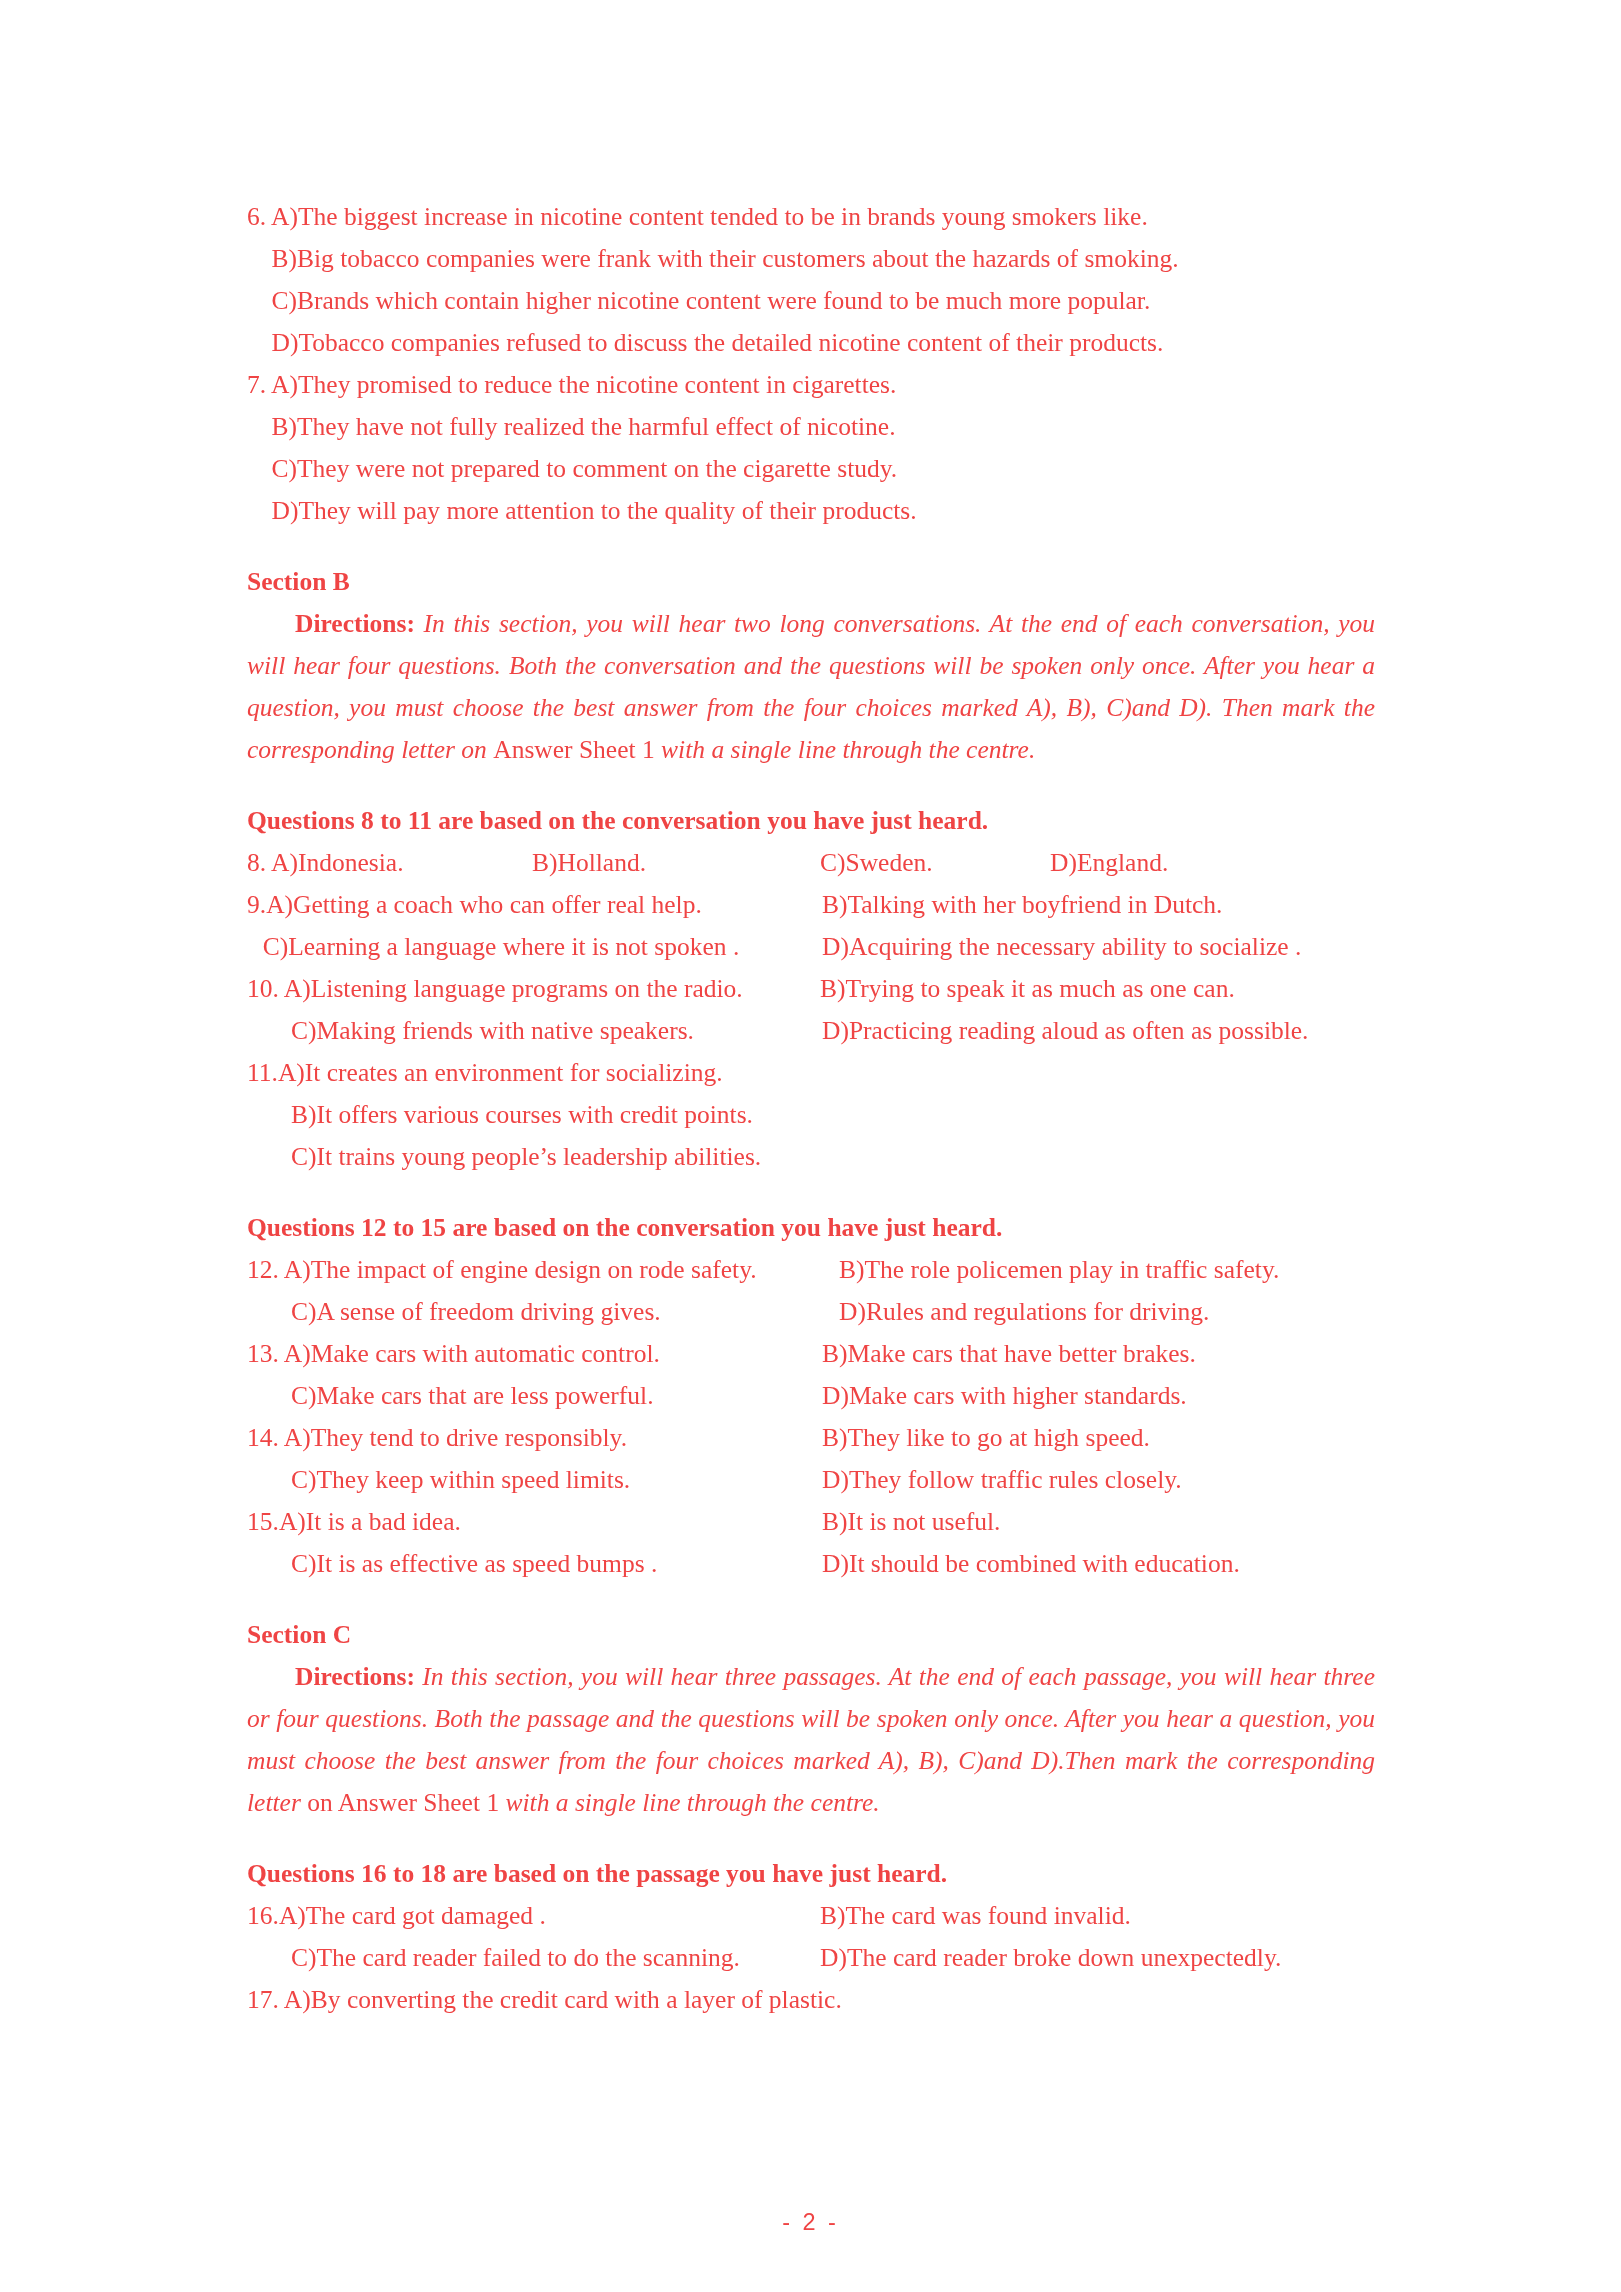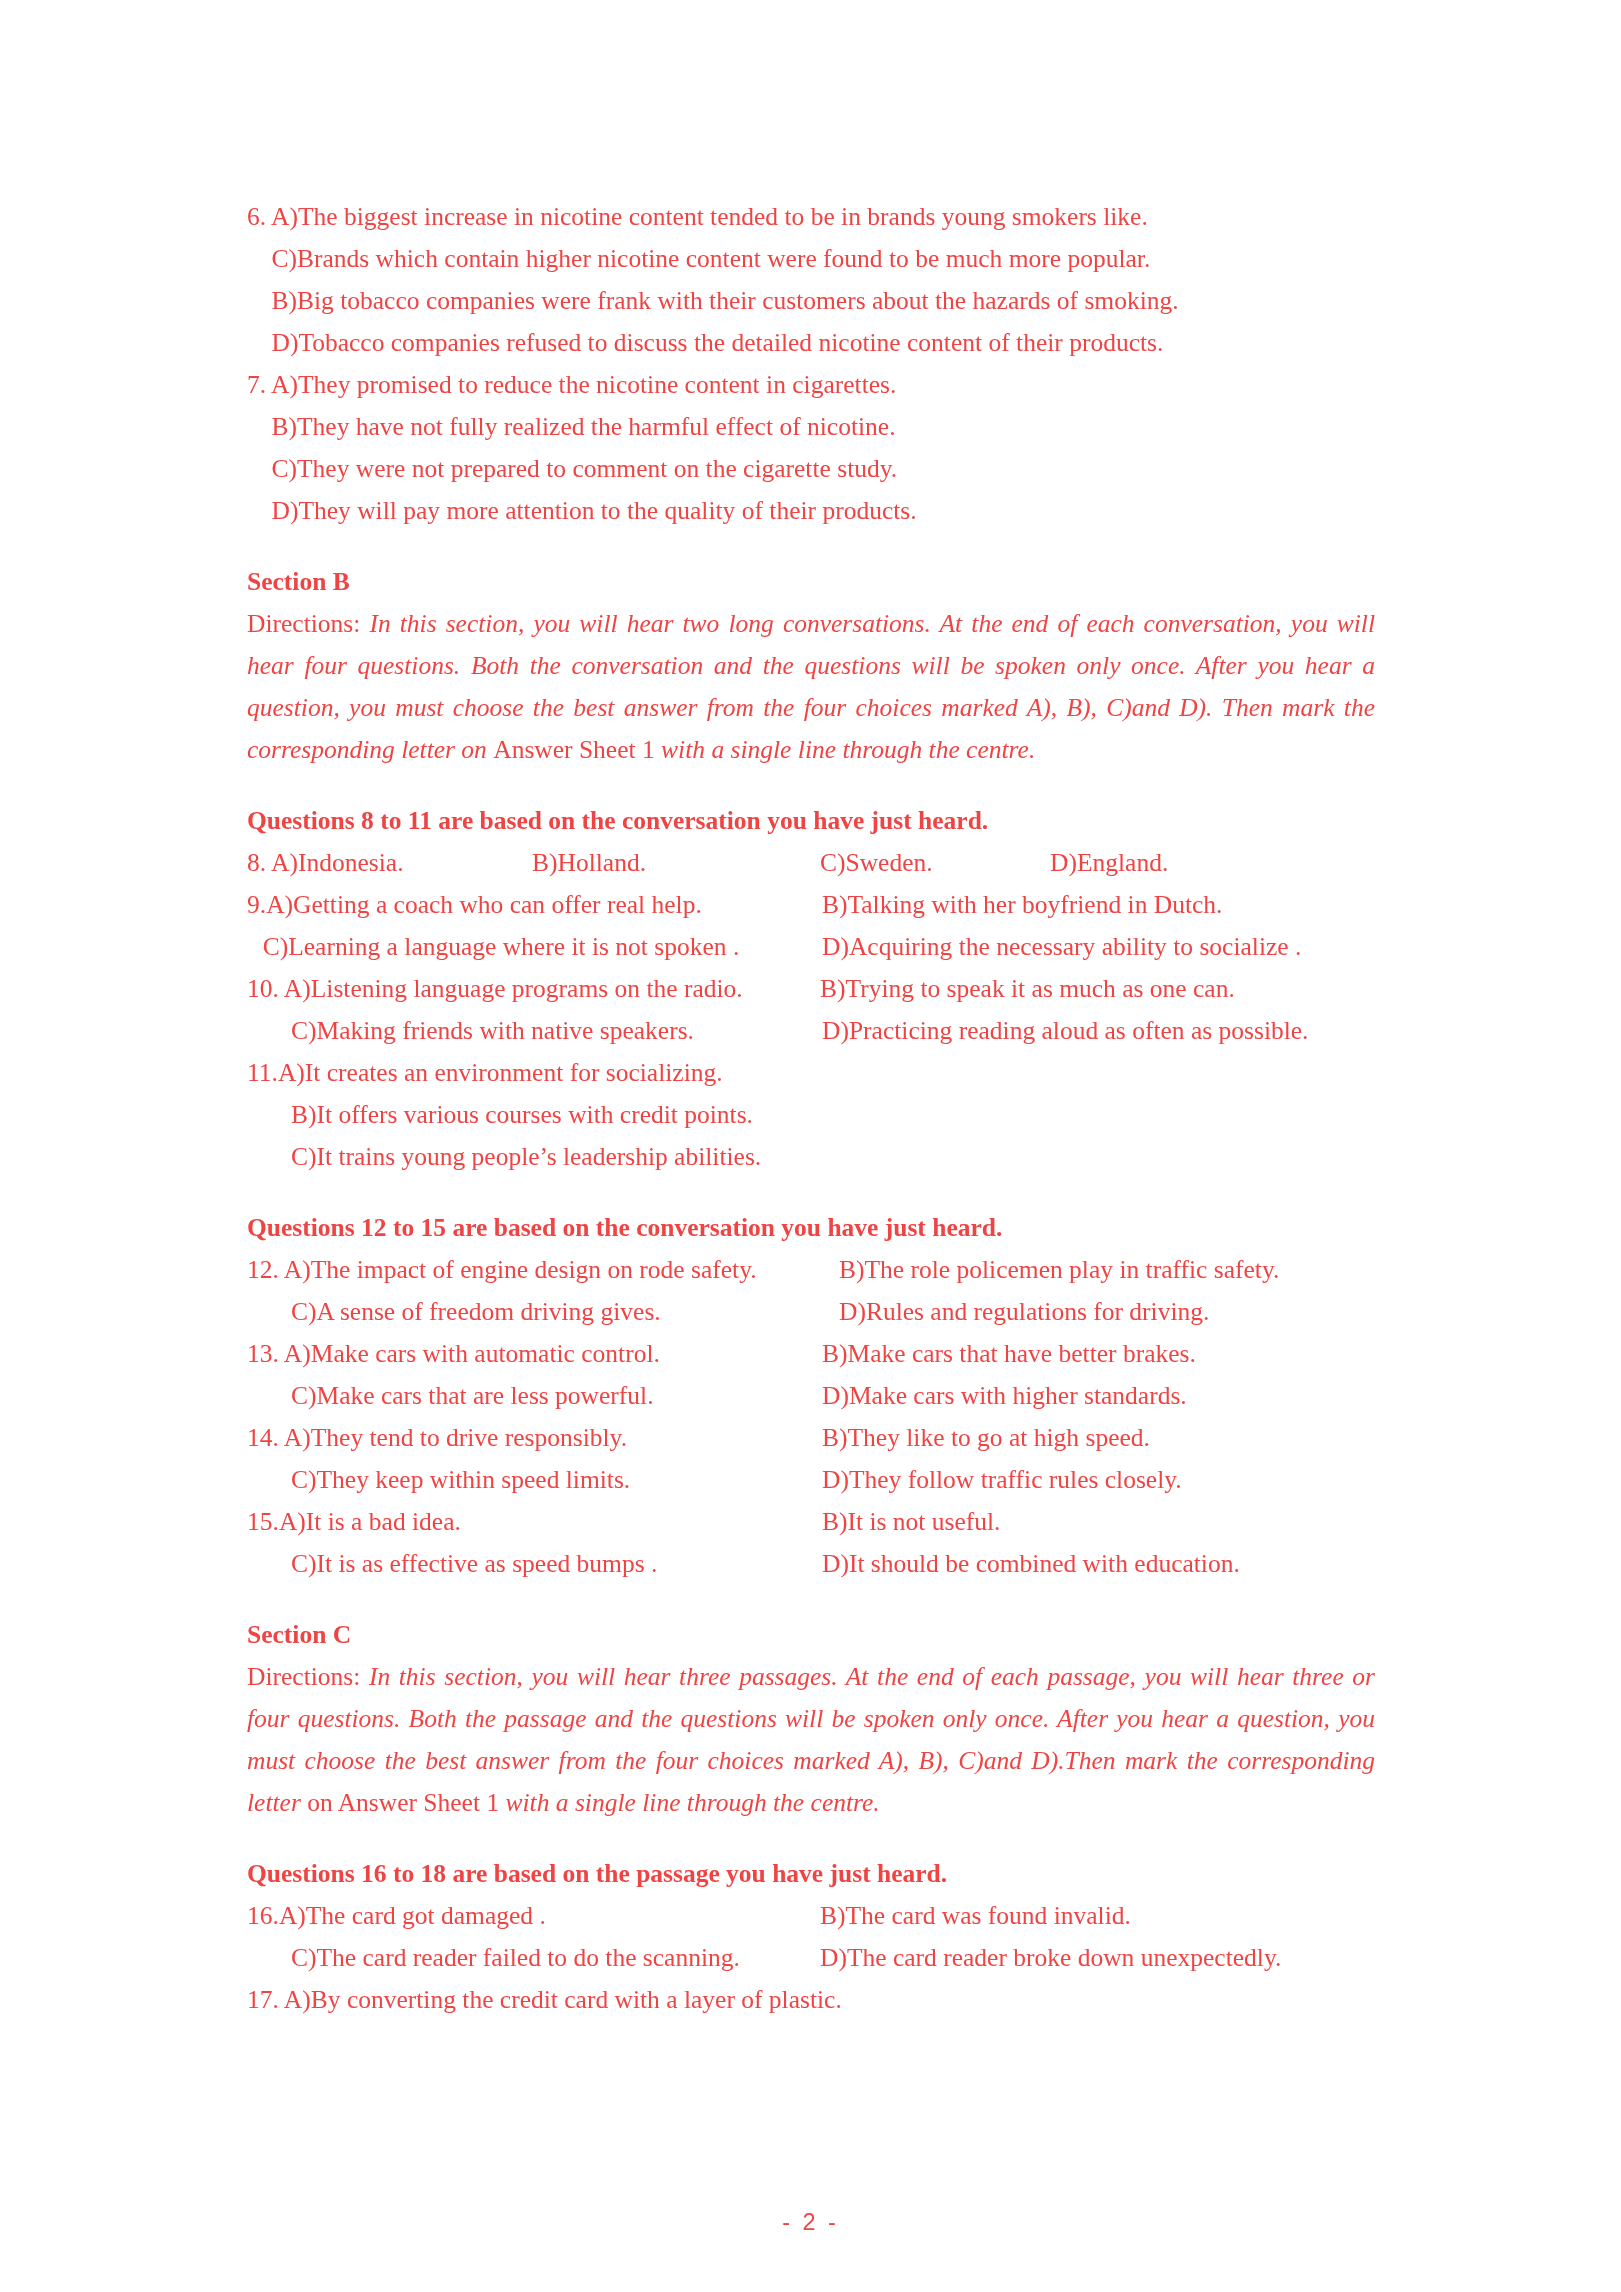--- a/index.html
+++ b/index.html
@@ -35,21 +35,21 @@
   .x291 { left: 285px; }
   .x585 { left: 573px; }
   .x587 { left: 575px; }
   .x604 { left: 592px; }
   .x819 { left: 803px; }
   .directions {
     margin: 0;
     text-align: justify;
     white-space: normal;
   }
-  .directions .lbl { font-weight: normal; font-style: normal; }
+  .directions .lbl { font-weight: bold; font-style: normal; margin-left: 48px; }
   .directions .ital { font-style: italic; }
   .directions .reg { font-style: normal; }
   .directions .as { font-weight: normal; font-style: normal; }
   .spacer { height: 29px; }
   .pagenum {
     position: absolute;
     top: 2208px;
     left: 0;
     width: 100%;
     text-align: center;
@@ -59,22 +59,22 @@
     letter-spacing: 2.9px;
   }
 </style>
 </head>
 <body>
 
 <div class="page">
   <div class="content">
 
     <div class="line">6. A)The biggest increase in nicotine content tended to be in brands young smokers like.</div>
+    <div class="line ind25">B)Big tobacco companies were frank with their customers about the hazards of smoking.</div>
     <div class="line ind25">C)Brands which contain higher nicotine content were found to be much more popular.</div>
-    <div class="line ind25">B)Big tobacco companies were frank with their customers about the hazards of smoking.</div>
     <div class="line ind25">D)Tobacco companies refused to discuss the detailed nicotine content of their products.</div>
 
     <div class="line">7. A)They promised to reduce the nicotine content in cigarettes.</div>
     <div class="line ind25">B)They have not fully realized the harmful effect of nicotine.</div>
     <div class="line ind25">C)They were not prepared to comment on the cigarette study.</div>
     <div class="line ind25">D)They will pay more attention to the quality of their products.</div>
 
     <div class="spacer"></div>
 
     <div class="line bold">Section B</div>

